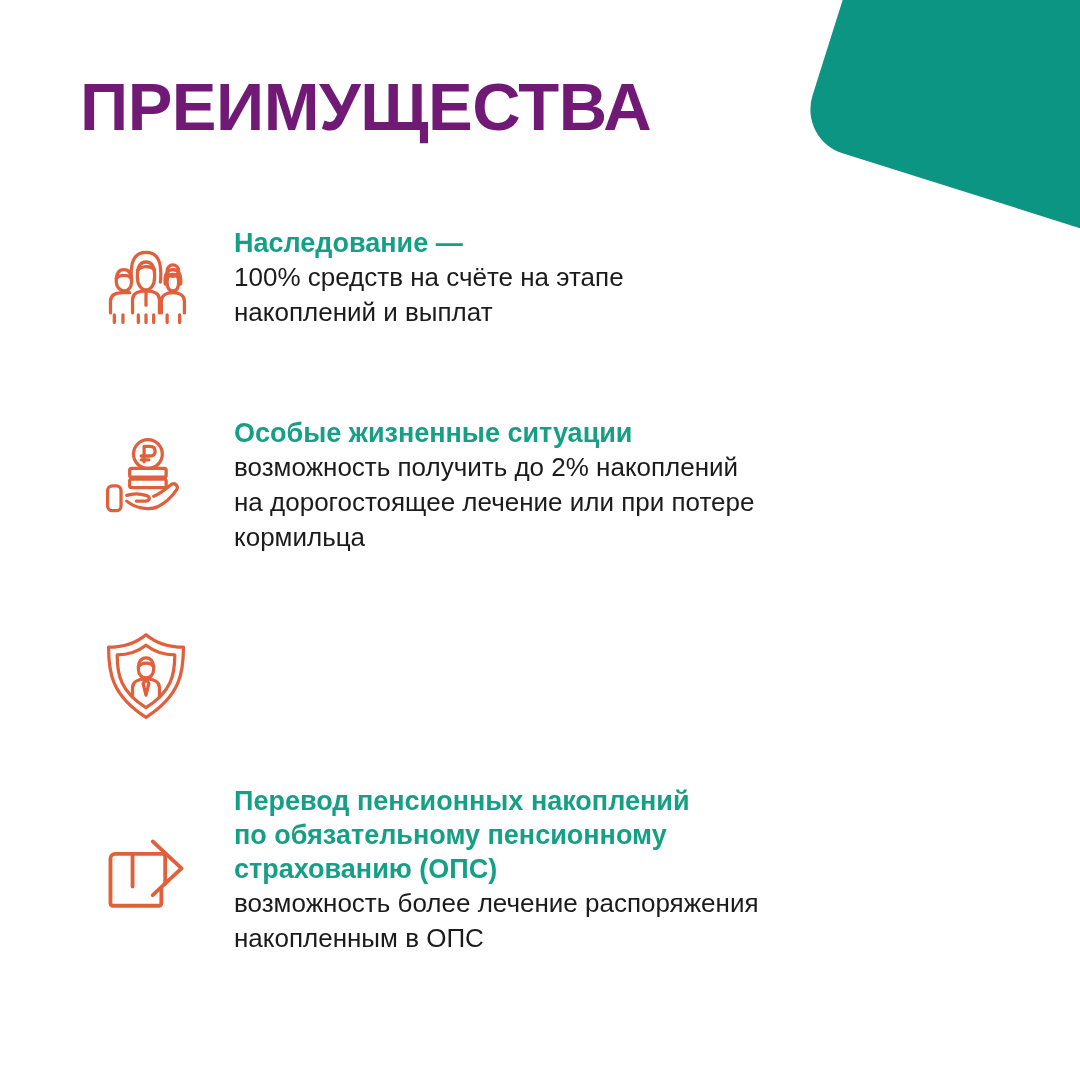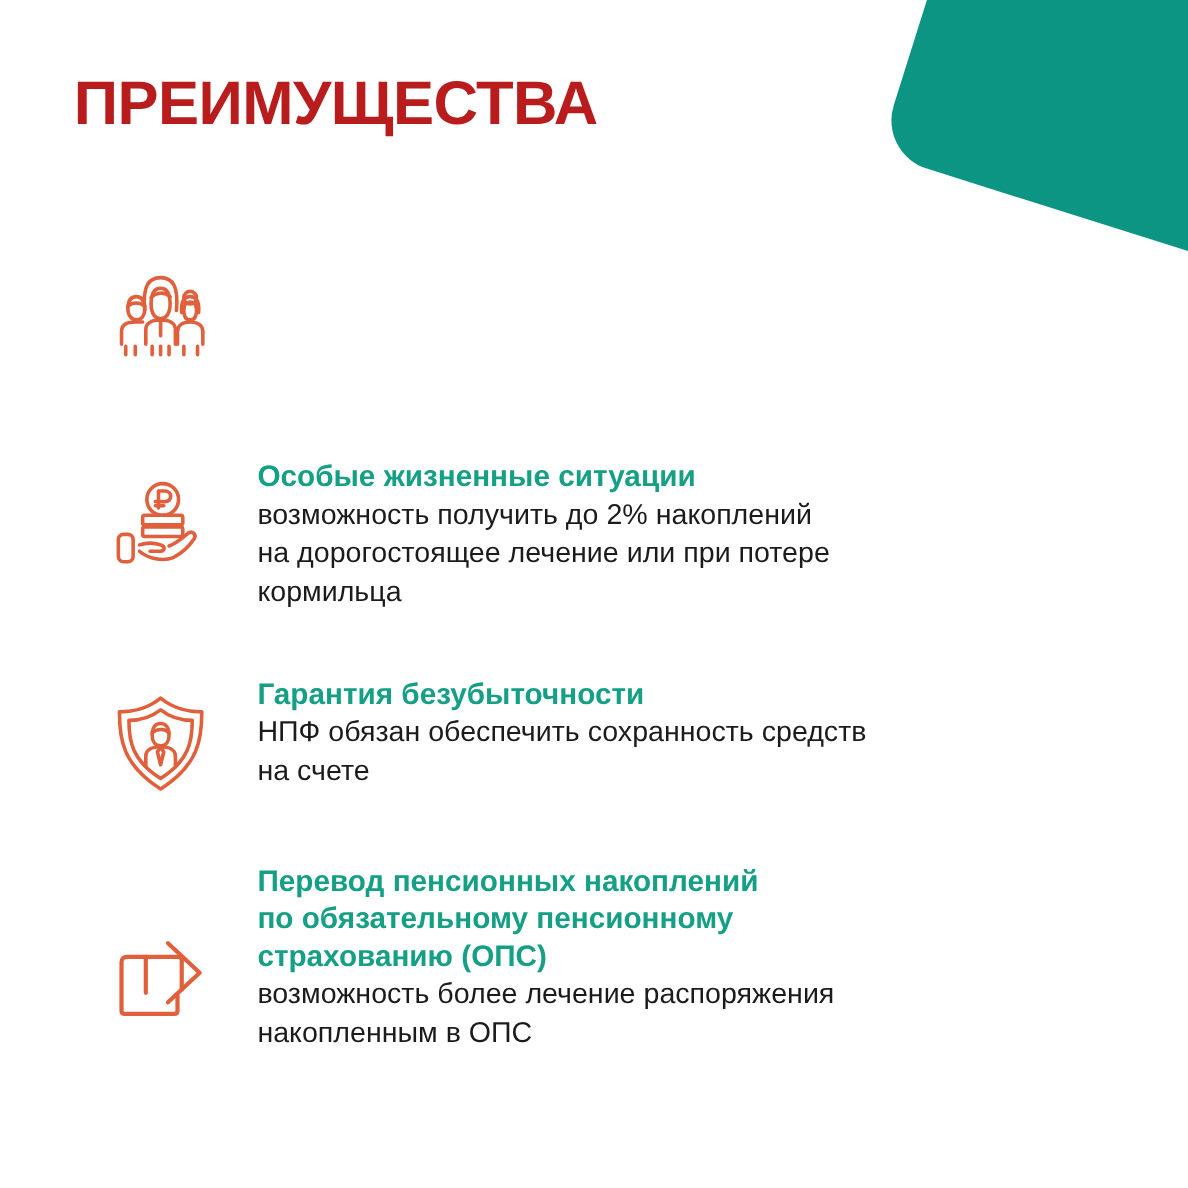--- a/index.html
+++ b/index.html
@@ -29,47 +29,47 @@
     border-radius: 46px;
     transform: rotate(17.5deg);
     transform-origin: center center;
   }
 
   
   .page-title {
     position: absolute;
     left: 66px;
     top: 53px;
-    margin: 1px;
-    font-size: 56px;
+    margin: 14px;
+    font-size: 67px;
     line-height: 80px;
     font-weight: 700;
     letter-spacing: -0.5px;
-    color: #b91c1c;
+    color: #701a75;
     white-space: nowrap;
   }
 
   
   .benefits {
     position: absolute;
     left: 0;
     top: 226px;
     width: 1080px;
   }
   .benefit-row {
     position: absolute;
     left: 86px;
     width: 900px;
     display: flex;
     align-items: flex-start;
   }
   .benefit-row[data-row="0"] { top: 0px; }
   .benefit-row[data-row="1"] { top: 190px; }
   .benefit-row[data-row="2"] { top: 388px; }
-  .benefit-row[data-row="3"] { top: 558px; align-items: center; }
+  .benefit-row[data-row="3"] { top: 558px; }
 
   .benefit-icon {
     flex: 0 0 120px;
     width: 120px;
     display: flex;
     align-items: flex-start;
     justify-content: center;
   }
   .benefit-row[data-row="0"] .benefit-icon { padding-top: 12px; }
   .benefit-row[data-row="1"] .benefit-icon { padding-top: 16px; }
@@ -137,20 +137,25 @@
           <path d="M17 80 L17 88 M26 80 L26 88"></path>
 
           <circle cx="78" cy="34" r="6"></circle>
           <path d="M70 48 C69 38 72 33 78 33 C84 33 87 38 86 48"></path>
           <path d="M72 46 C72 40 74 38 78 38 C82 38 84 40 84 46 C84 52 82 55 78 55 C74 55 72 52 72 46 Z"></path>
 
           <path d="M66 78 L66 66 C66 60 71 57 78 57 C85 57 90 60 90 66 L90 78"></path>
           <path d="M72 80 L72 88 M85 80 L85 88"></path>
         </svg>
       </div>
+      <div class="benefit-text">
+        <p class="benefit-heading">Наследование —</p>
+        <p class="benefit-body">100% средств на счёте на этапе
+накоплений и выплат</p>
+      </div>
     </div>
 
     <div class="benefit-row" data-row="1">
       <div class="benefit-icon">
         <svg viewBox="0 0 100 100" fill="none" stroke="#e0603c" stroke-width="3.4" stroke-linecap="round" stroke-linejoin="round" aria-hidden="true">
 
           <circle cx="52" cy="23" r="15"></circle>
           <path d="M48 31 L48 15 L54 15 C57.5 15 59.5 17 59.5 20 C59.5 23 57.5 25 54 25 L45 25"></path>
           <path d="M45 29 L53 29"></path>
 
@@ -180,25 +185,20 @@
 
           <path d="M50 18 C41 25 29 28 20 28 C20 48 23 66 50 83 C77 66 80 48 80 28 C71 28 59 25 50 18 Z"></path>
 
           <path d="M42 42 C42 35 45 31 50 31 C55 31 58 35 58 42 C58 48 55 52 50 52 C45 52 42 48 42 42 Z"></path>
           <path d="M42 40 C46 36 54 35 58 40"></path>
 
           <path d="M36 72 L36 62 C36 56 42 53 50 53 C58 53 64 56 64 62 L64 72"></path>
 
           <path d="M50 53 L47 58 L50 70 L53 58 Z"></path>
         </svg>
-      </div>
-      <div class="benefit-text">
-        <p class="benefit-heading">Гарантия безубыточности</p>
-        <p class="benefit-body">НПФ обязан обеспечить сохранность средств
-на счете</p>
       </div>
     </div>
 
     <div class="benefit-row" data-row="3">
       <div class="benefit-icon">
         <svg viewBox="0 0 100 100" fill="none" stroke="#e0603c" stroke-width="4" stroke-linecap="round" stroke-linejoin="round" aria-hidden="true">
 
           <path d="M36 27 L18 27 C15 27 13 29 13 32 L13 78 C13 80 14 81 16 81 L63 81 C65 81 66 80 66 78 L66 63"></path>
 
           <path d="M36 27 L67 27 C69 27 70 28 70 30 L70 58"></path>

